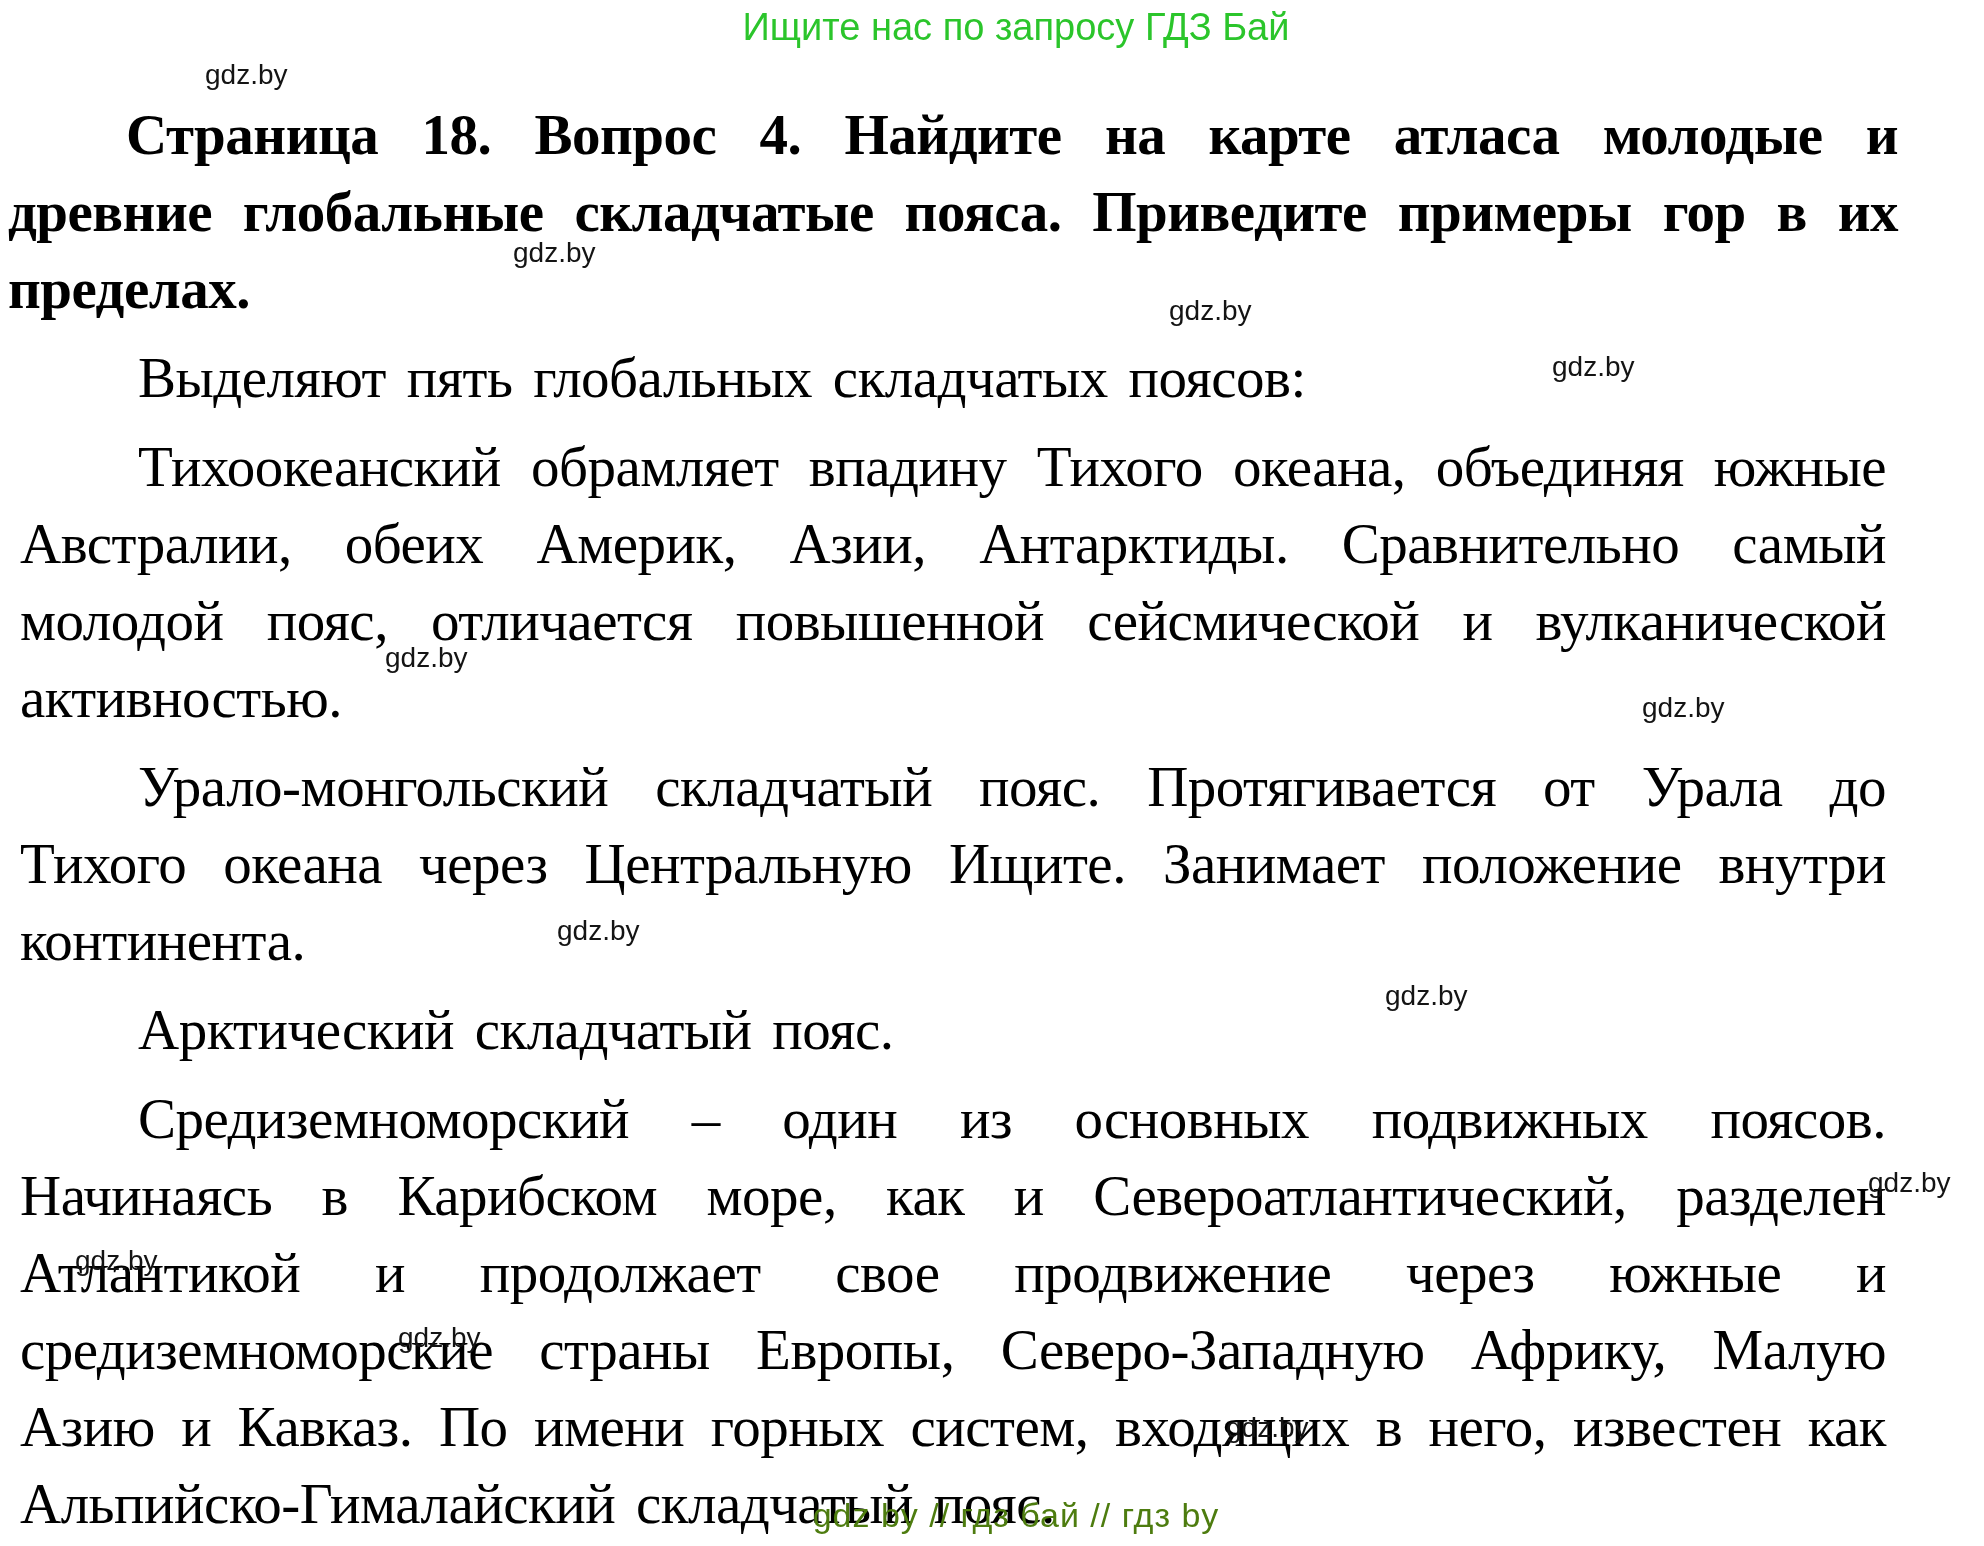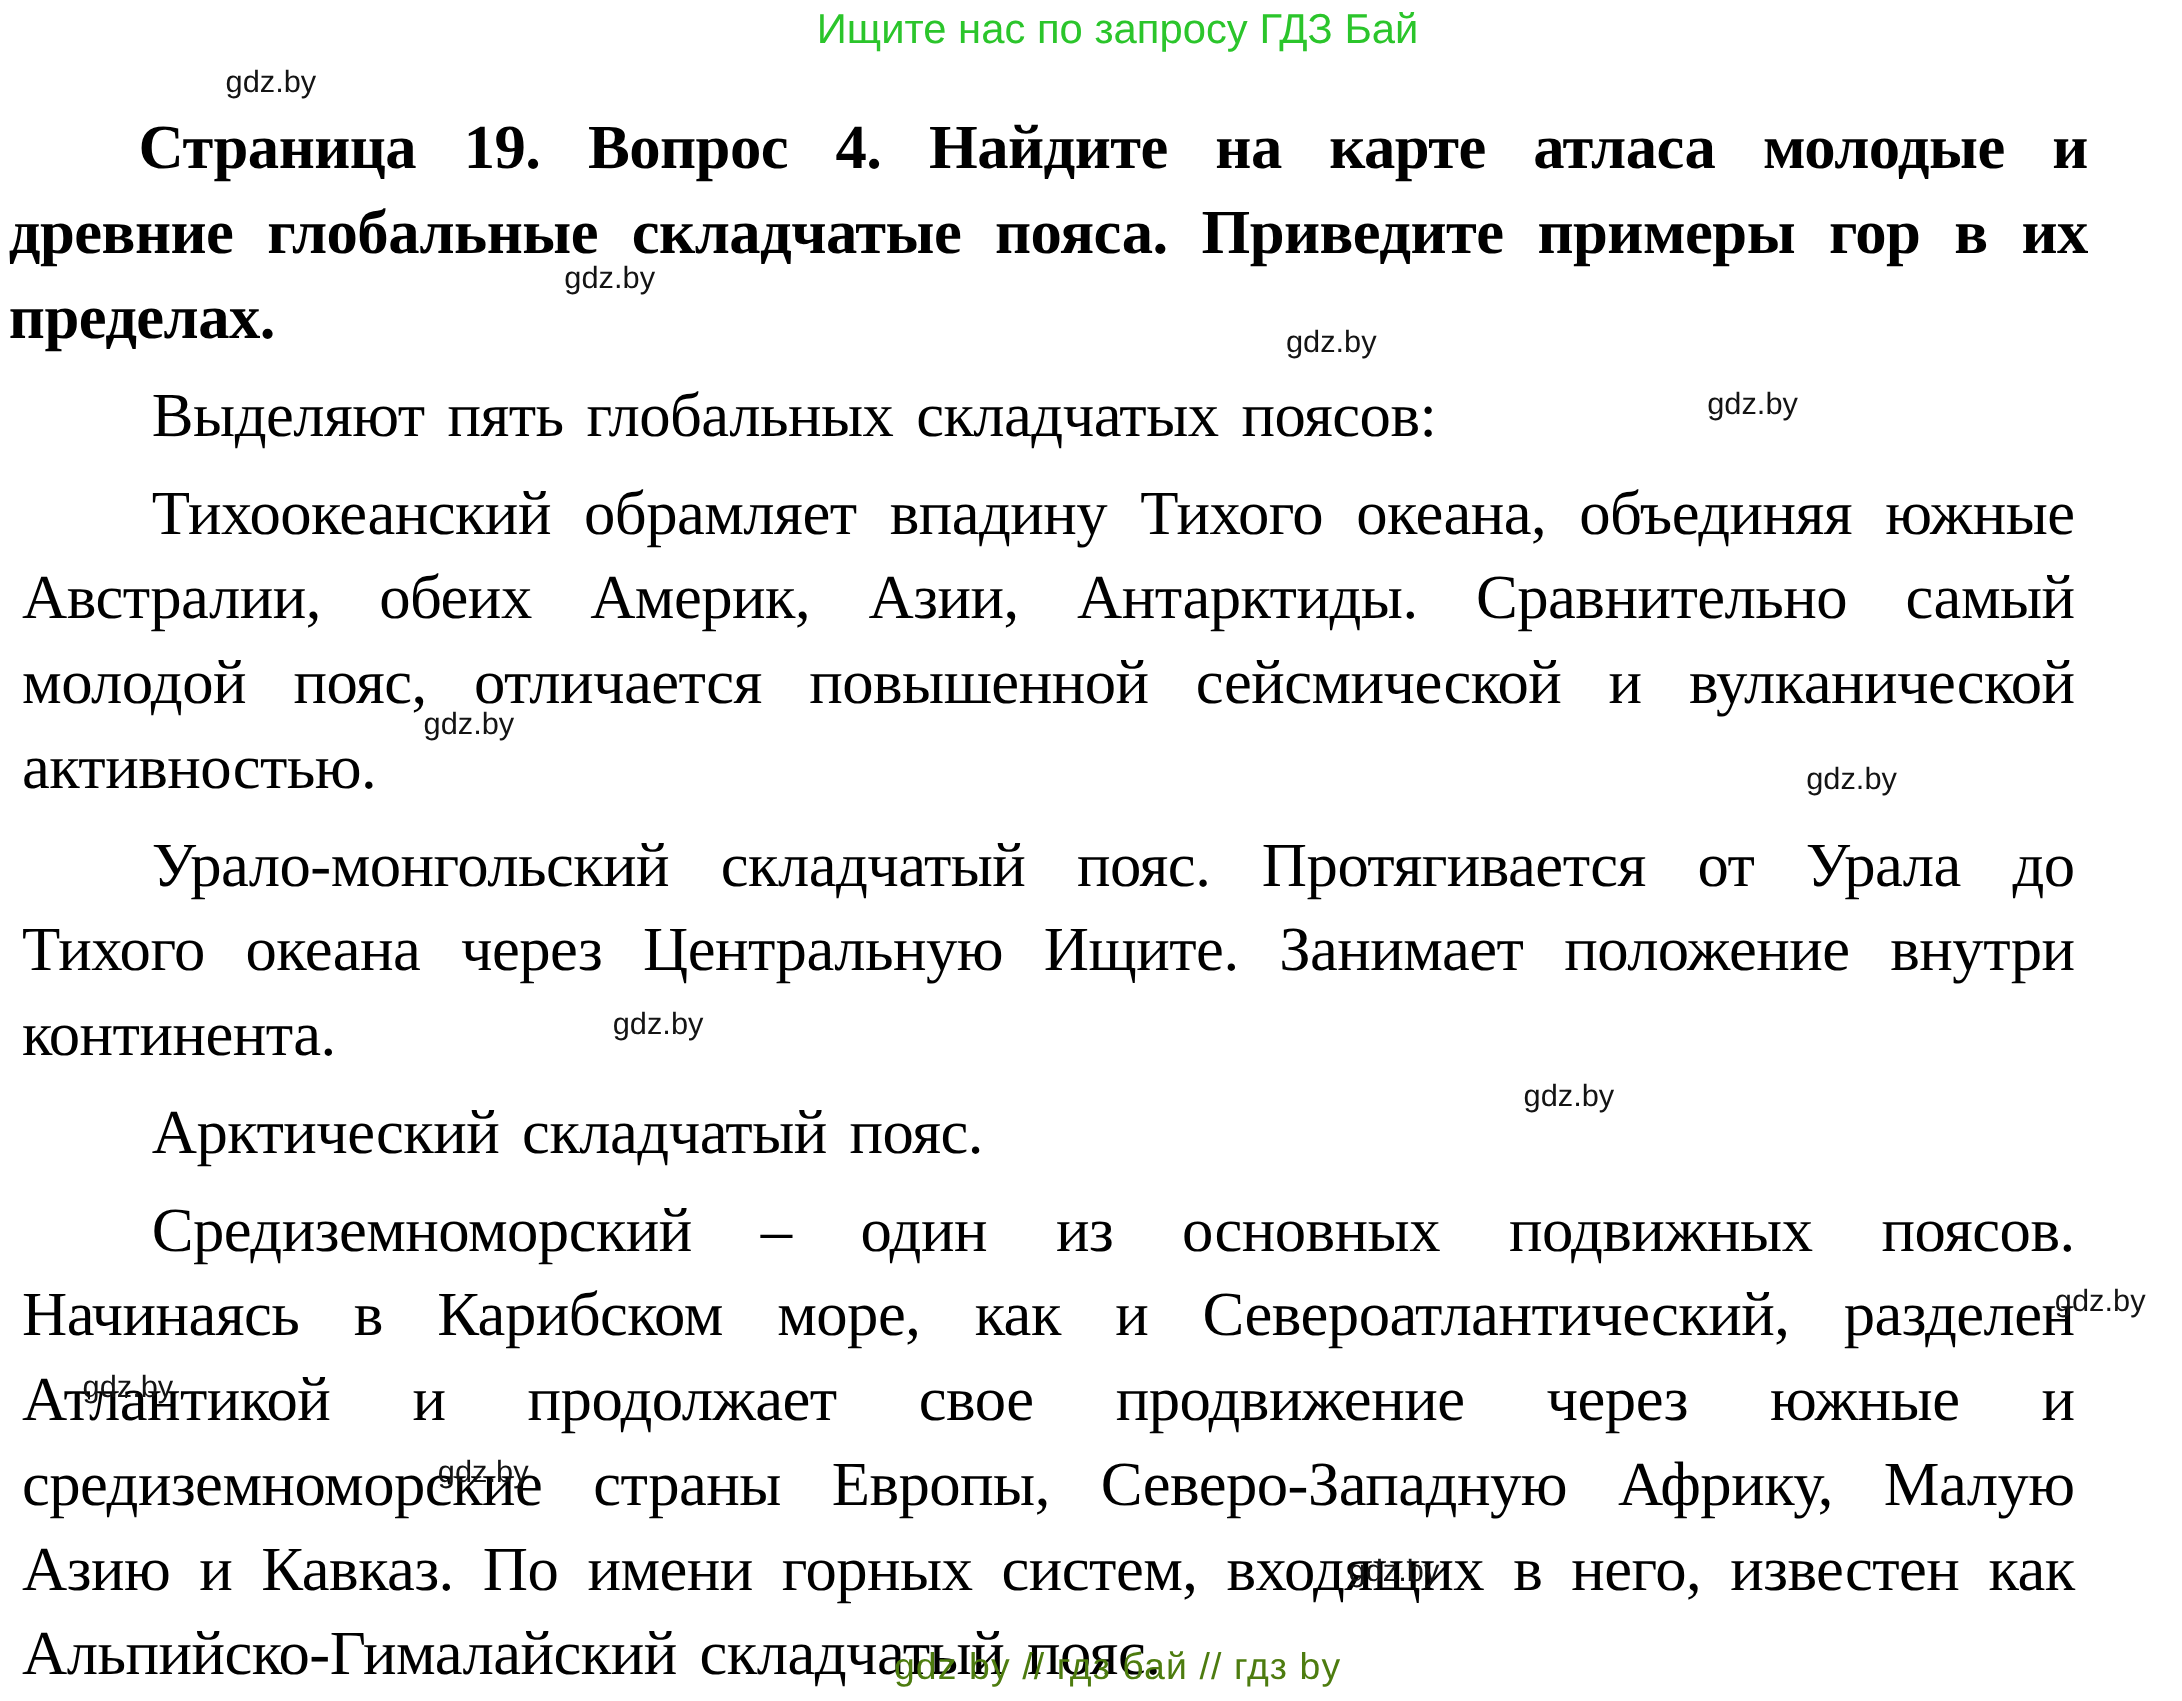--- a/index.html
+++ b/index.html
@@ -65,21 +65,21 @@
   }
 </style>
 </head>
 <body>
 
 <div class="page">
 
   <div class="promo" style="color: rgb(43, 197, 43);">Ищите нас по запросу ГДЗ Бай</div>
 
   <div class="doc">
-    <h1 class="heading">Страница 19. Вопрос 4. Найдите на карте атласа молодые и древние глобальные складчатые пояса. Приведите примеры гор в их пределах.</h1>
+    <h1 class="heading">Страница 18. Вопрос 4. Найдите на карте атласа молодые и древние глобальные складчатые пояса. Приведите примеры гор в их пределах.</h1>
     <div id="paragraphs">
         <p class="para">Выделяют пять глобальных складчатых поясов:</p>
         <p class="para">Тихоокеанский обрамляет впадину Тихого океана, объединяя южные Австралии, обеих Америк, Азии, Антарктиды. Сравнительно самый молодой пояс, отличается повышенной сейсмической и вулканической активностью.</p>
         <p class="para">Урало-монгольский складчатый пояс. Протягивается от Урала до Тихого океана через Центральную Ищите. Занимает положение внутри континента.</p>
         <p class="para">Арктический складчатый пояс.</p>
         <p class="para">Средиземноморский – один из основных подвижных поясов. Начинаясь в Карибском море, как и Североатлантический, разделен Атлантикой и продолжает свое продвижение через южные и средиземноморские страны Европы, Северо-Западную Африку, Малую Азию и Кавказ. По имени горных систем, входящих в него, известен как Альпийско-Гималайский складчатый пояс.</p>
       </div>
   </div>
 
   <div id="watermarks">

